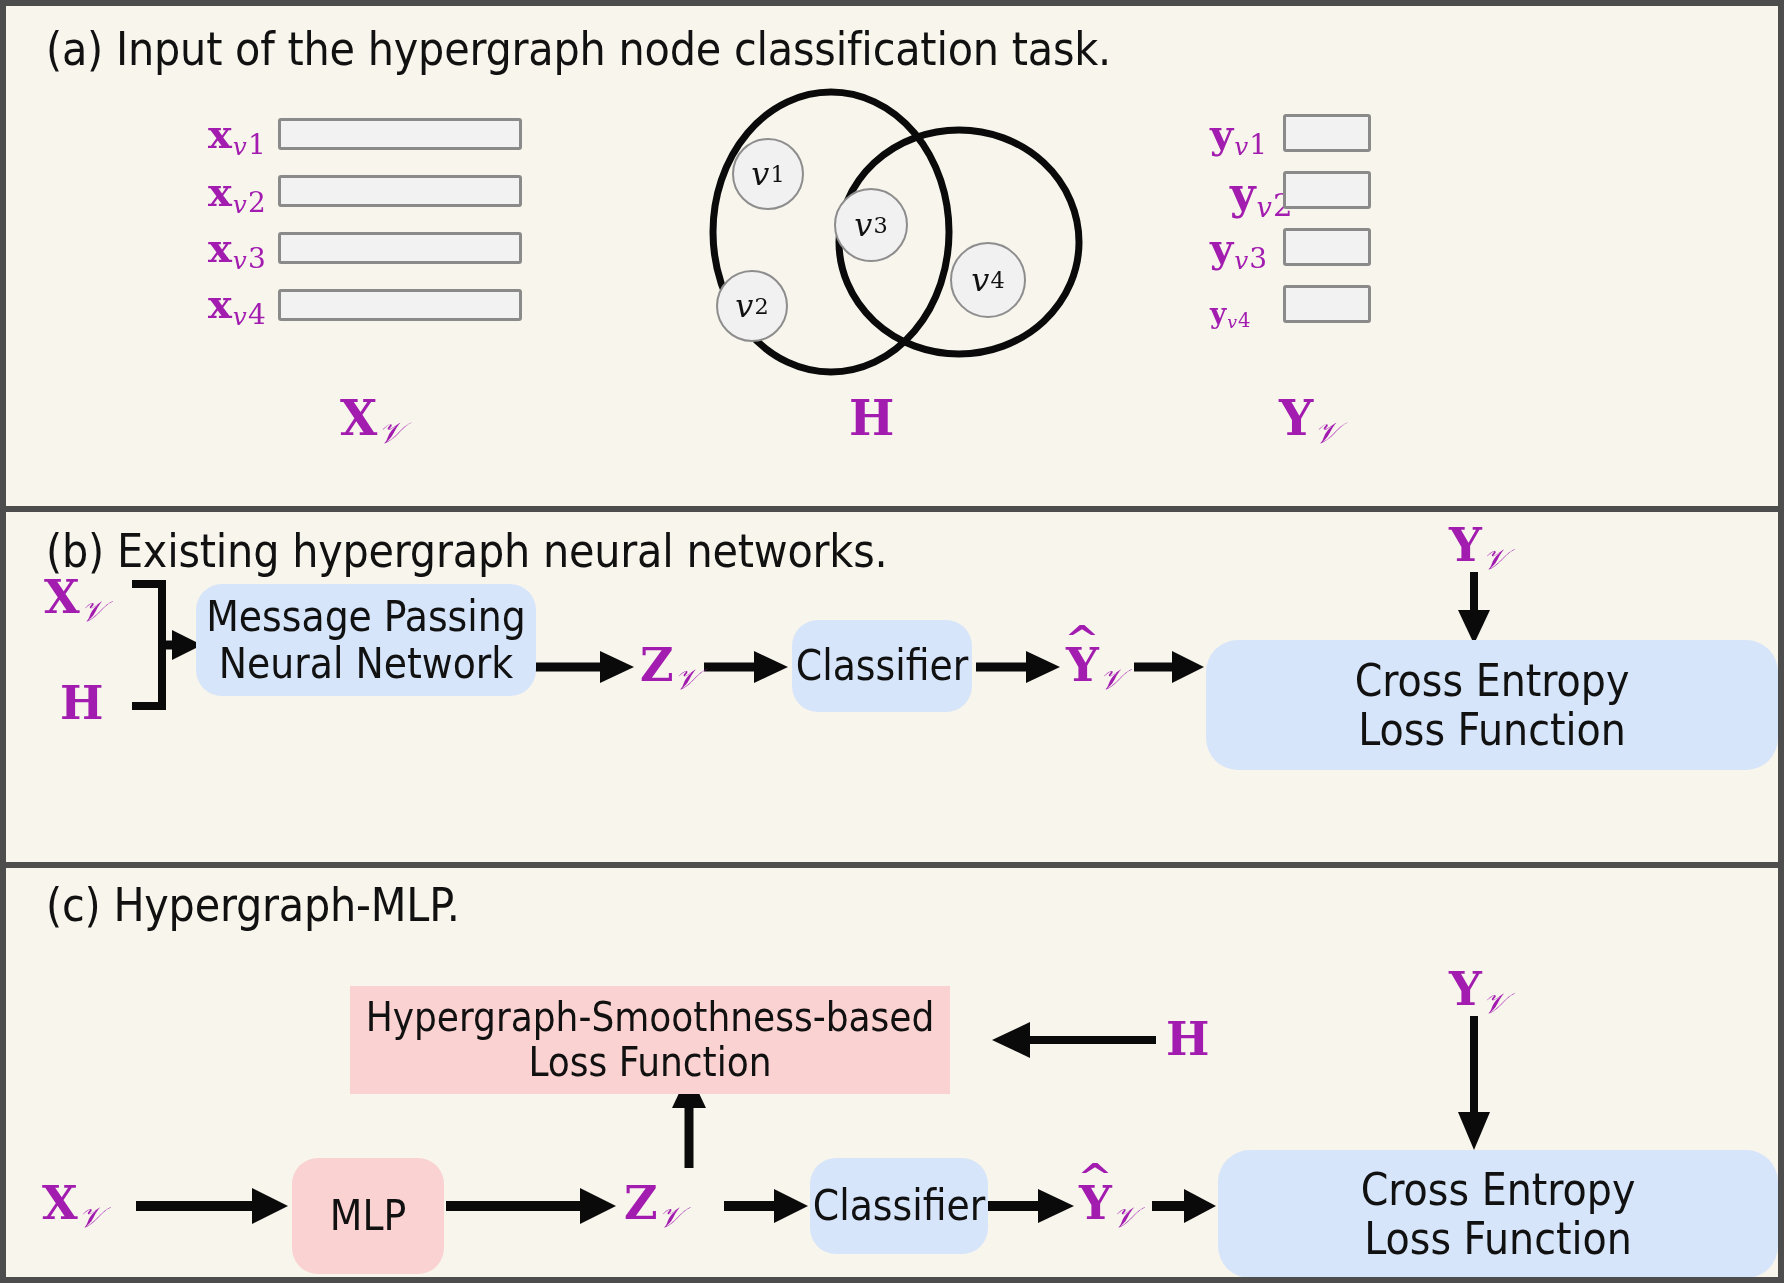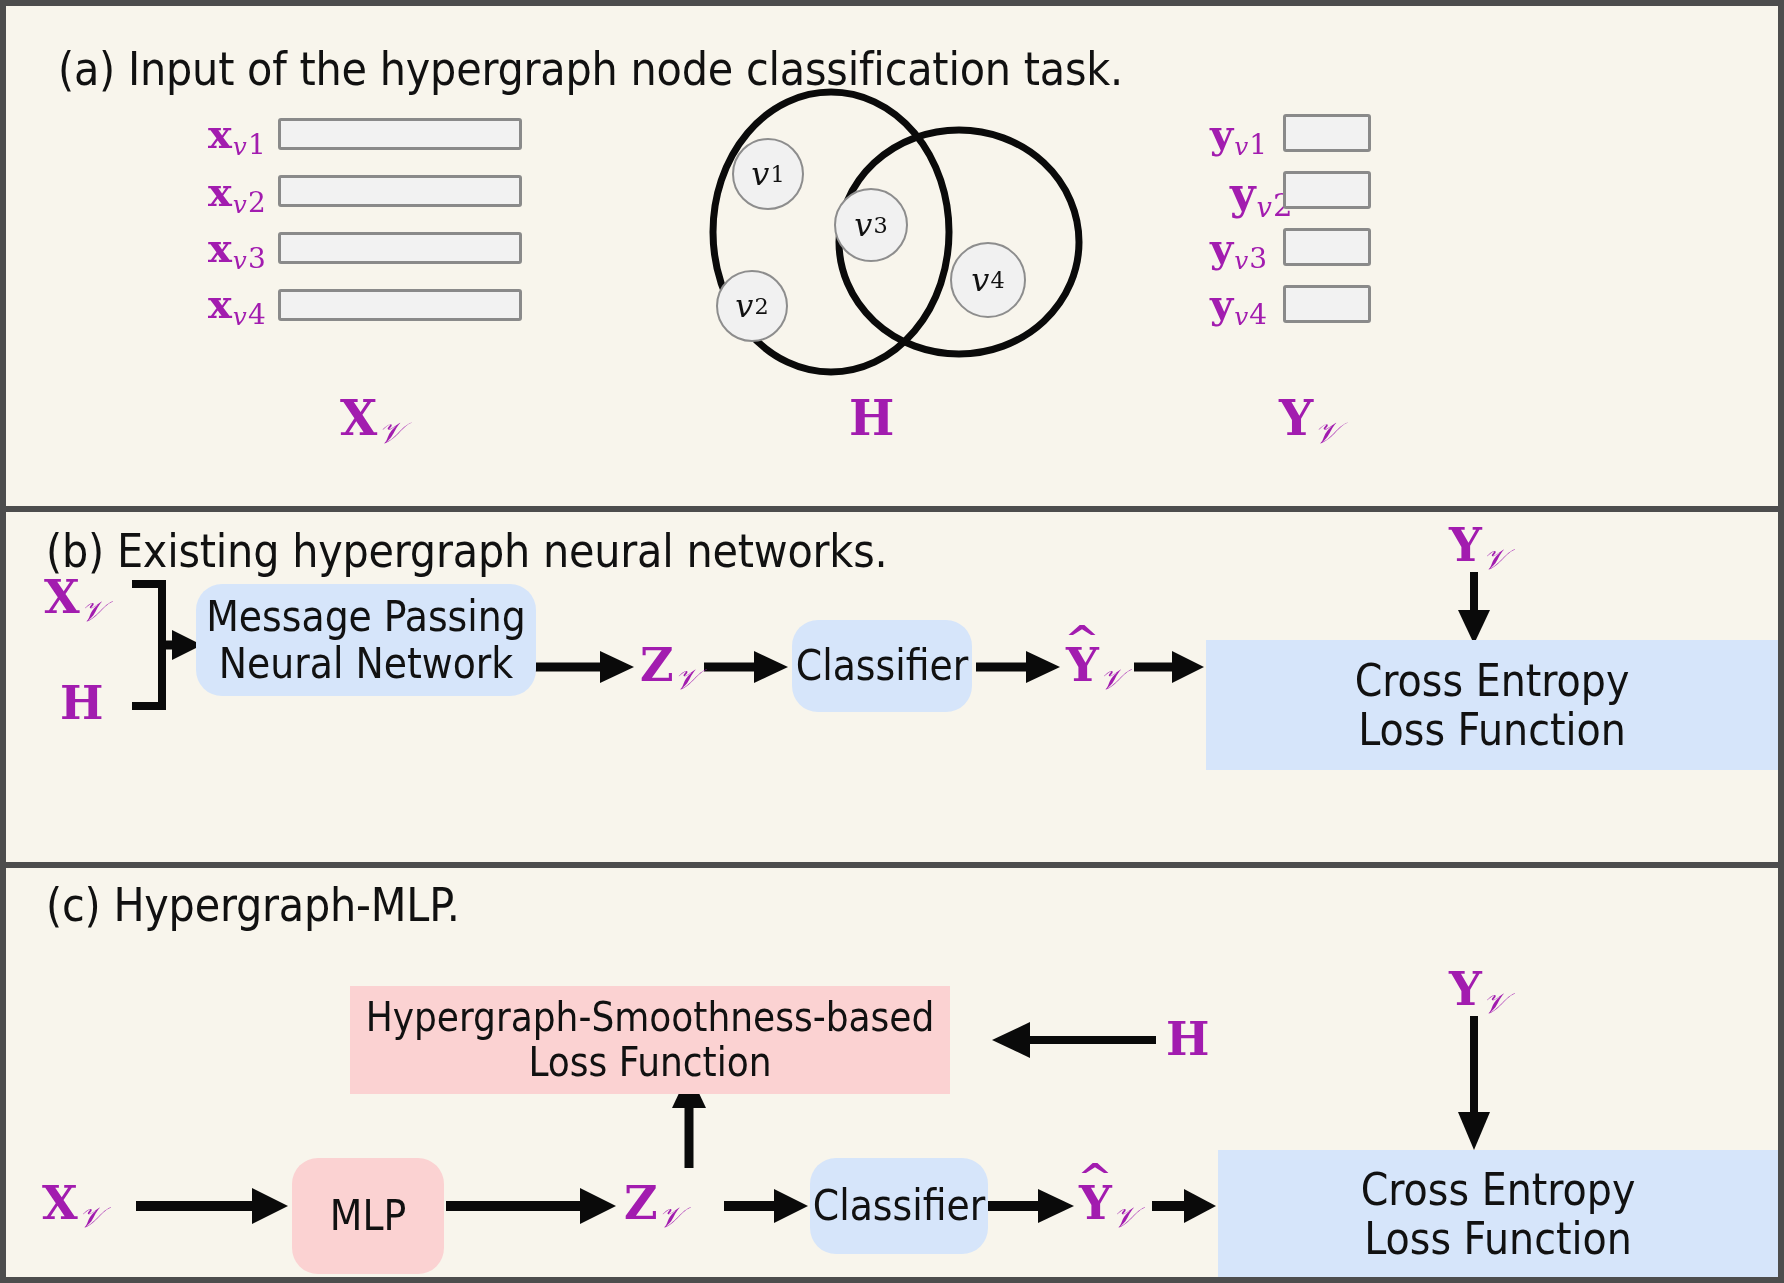--- a/index.html
+++ b/index.html
@@ -31,21 +31,21 @@
 
   .caption {
     position: absolute;
     font-family: "DejaVu Sans Condensed", "Liberation Sans", sans-serif;
     font-stretch: condensed;
     font-size: 46px;
     color: #111;
     letter-spacing: -0.2px;
     white-space: nowrap;
   }
-  .cap-a { left: 52px; top: 16px; margin-top: 20px; }
+  .cap-a { left: 40px; top: 16px; }
   .cap-b { left: 40px; top: 12px; }
   .cap-c { left: 40px; top: 10px; }
 
   
   .math {
     position: absolute;
     font-family: "DejaVu Serif", "Liberation Serif", serif;
     color: #a21caf;
     white-space: nowrap;
     line-height: 1;
@@ -111,21 +111,21 @@
     display: flex;
     align-items: center;
     justify-content: center;
     text-align: center;
     box-sizing: border-box;
     font-family: "DejaVu Sans Condensed", "Liberation Sans", sans-serif;
     font-stretch: condensed;
     color: #111;
     line-height: 1.12;
   }
-  .blue { background: #d6e5fa; }
+  .blue { background: #d6e5fa; border-radius: 32px; }
   .pink { background: #fbd2d2; }
   .rounded { border-radius: 26px; }
 
   
   .arrow-layer {
     position: absolute;
     left: 0; top: 0;
     width: 1772px; height: 100%;
     pointer-events: none;
   }
@@ -167,21 +167,21 @@
         <span class="sub subn">3</span>
       </div>
     <div class="node-circ" style="left:944px; top:236px; width:76px; height:76px; font-size:32px;">
         <span>v</span>
         <span class="sub subn">4</span>
       </div>
 
     <div class="math mb" style="left:1204px; top:108px; font-size:40px;"><span>y</span><span class="sub">v</span><span class="sub subn">1</span></div>
     <div class="math mb" style="left:1224px; top:166px; font-size:44px;"><span>y</span><span class="sub">v</span><span class="sub subn">2</span></div>
     <div class="math mb" style="left:1204px; top:222px; font-size:40px;"><span>y</span><span class="sub">v</span><span class="sub subn">3</span></div>
-    <div class="math mb" style="left:1204px; top:278px; font-size:40px;"><span>y</span><span class="sub">v</span><span class="sub subn">4</span></div>
+    <div class="math mb" style="left:1204px; top:294px; font-size:28px;"><span>y</span><span class="sub">v</span><span class="sub subn">4</span></div>
 
     <div class="vecbox" style="left:1277px; top:108px; width:88px; height:38px;"></div>
     <div class="vecbox" style="left:1277px; top:165px; width:88px; height:38px;"></div>
     <div class="vecbox" style="left:1277px; top:222px; width:88px; height:38px;"></div>
     <div class="vecbox" style="left:1277px; top:279px; width:88px; height:38px;"></div>
 
     <div class="math mb" style="left:334px; top:388px; font-size:48px;"><span>X</span><span class="sub">𝒱</span></div>
     <div class="math mb" style="left:843px; top:388px; font-size:48px;"><span>H</span></div>
     <div class="math mb" style="left:1273px; top:388px; font-size:48px;"><span>Y</span><span class="sub">𝒱</span></div>
   </div>

